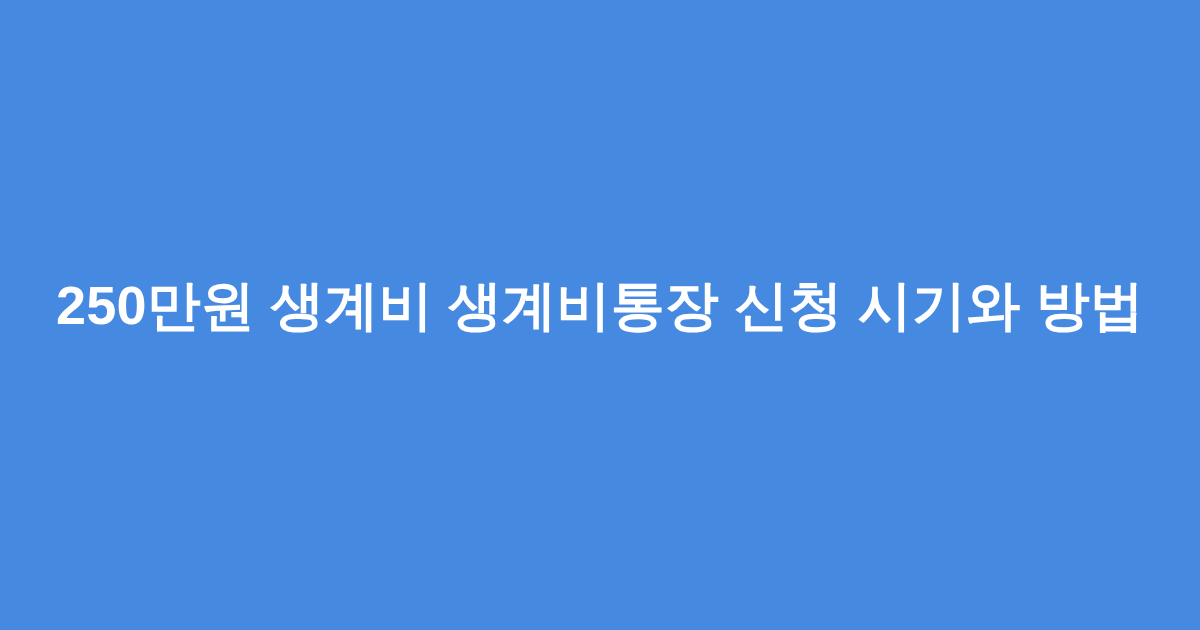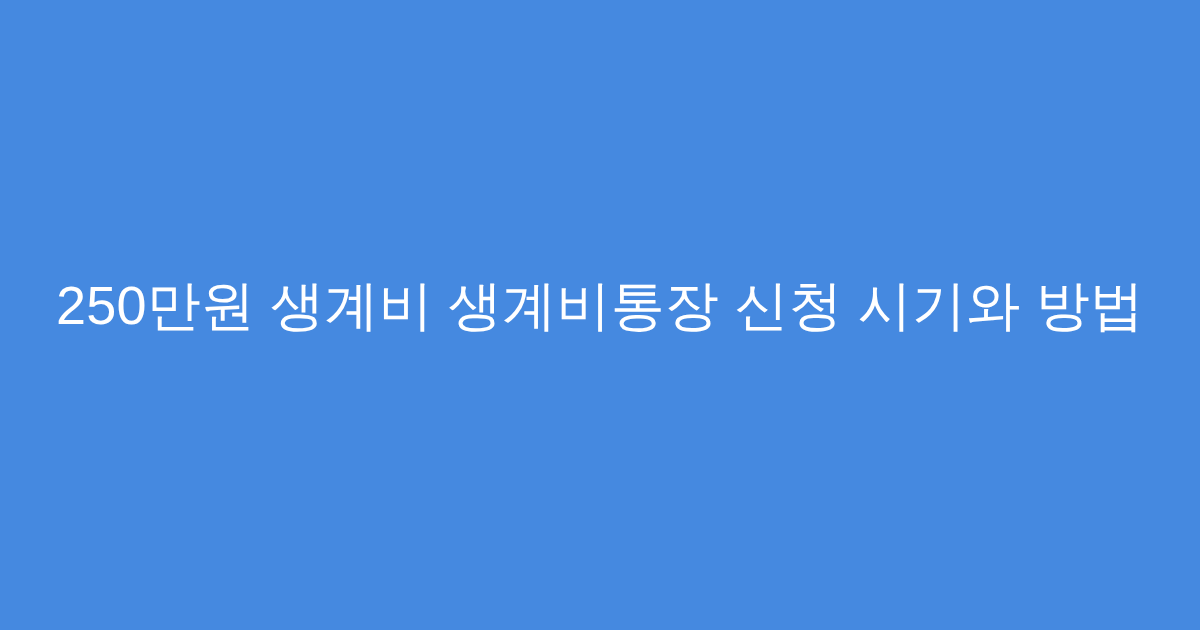--- a/index.html
+++ b/index.html
@@ -34,21 +34,21 @@
     align-items: center;
     justify-content: center;
     
     transform: translateY(-10px);
   }
 
   .card-title {
     margin: 8px;
     font-family: "Liberation Sans", "DejaVu Sans", sans-serif;
     font-size: 54px;
-    font-weight: 400;
+    font-weight: 700;
     line-height: 1.35;
     letter-spacing: 0.2px;
     color: #ffffff;
     text-align: left;
     white-space: nowrap;
   }
 </style>
 </head>
 <body>
 

